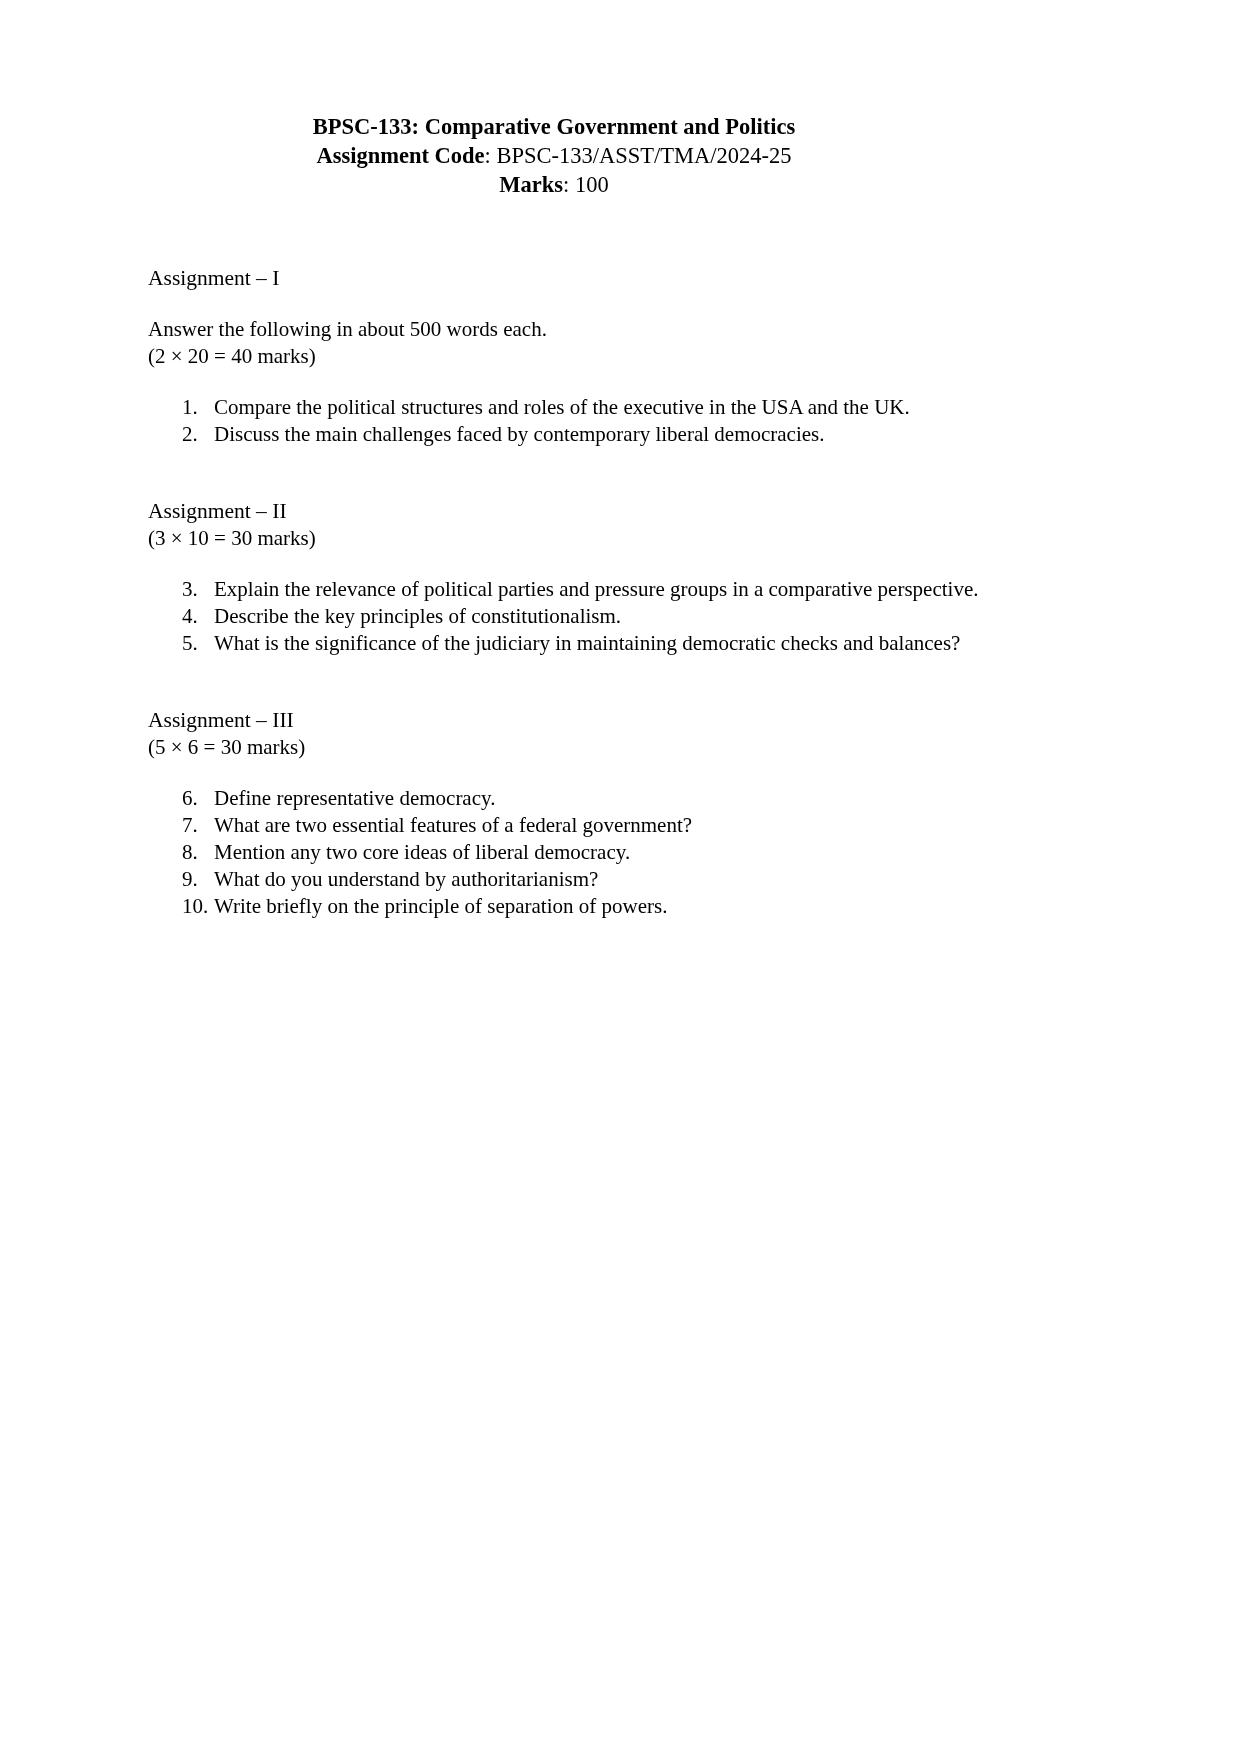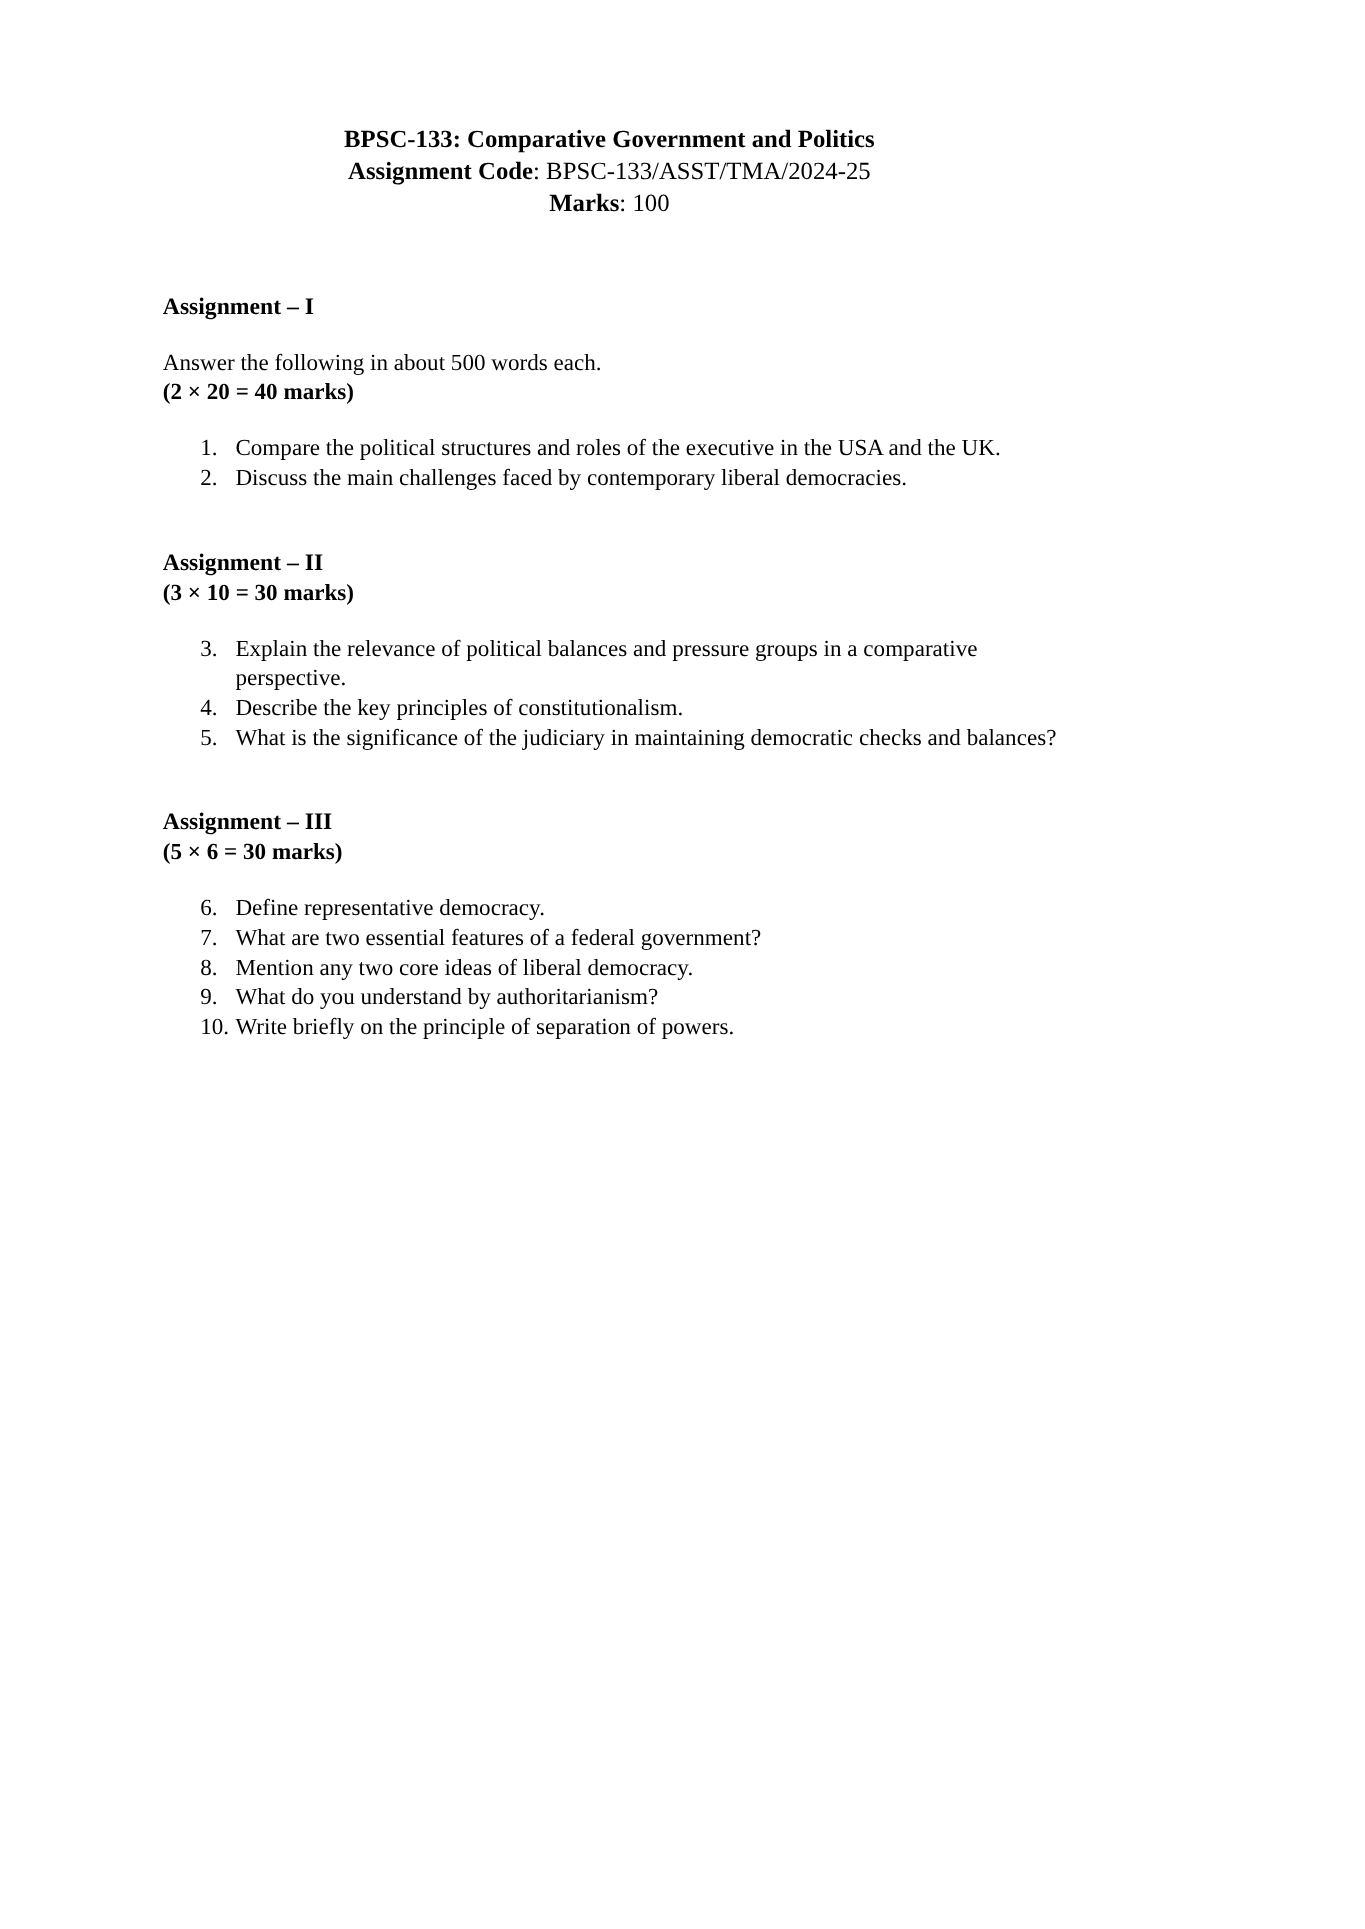--- a/index.html
+++ b/index.html
@@ -21,33 +21,33 @@
     text-align: center;
     font-weight: bold;
     font-size: 22.5px;
     line-height: 29px;
     margin-bottom: 0;
   }
   .doc-header .line { white-space: nowrap; }
   .doc-header .normal { font-weight: normal; }
   h2.section-heading {
     font-size: 21.5px;
-    font-weight: bold;
+    font-weight: normal;
     margin: 50px 0 0 0;
     line-height: 27px;
   }
   h2.section-heading.first { margin-top: 66px; }
   p.instruction {
     font-weight: normal;
     font-size: 21px;
     line-height: 27px;
     margin: 24px 0 0 0;
   }
   p.marks {
-    font-weight: bold;
+    font-weight: normal;
     font-size: 21px;
     line-height: 27px;
     margin: 0;
   }
   .qlist {
     margin-top: 24px;
     padding-left: 34px;
     width: 846px;
   }
   .qitem {
@@ -90,21 +90,21 @@
       </div>
     </div>
   </section>
 
   <section>
     <h2 class="section-heading">Assignment – II</h2>
     <p class="marks">(3 × 10 = 30 marks)</p>
     <div class="qlist">
       <div class="qitem">
         <span class="qnum">3.</span>
-        <span class="qtext">Explain the relevance of political balances and pressure groups in a comparative perspective.</span>
+        <span class="qtext">Explain the relevance of political parties and pressure groups in a comparative perspective.</span>
       </div>
       <div class="qitem">
         <span class="qnum">4.</span>
         <span class="qtext">Describe the key principles of constitutionalism.</span>
       </div>
       <div class="qitem">
         <span class="qnum">5.</span>
         <span class="qtext">What is the significance of the judiciary in maintaining democratic checks and balances?</span>
       </div>
     </div>

